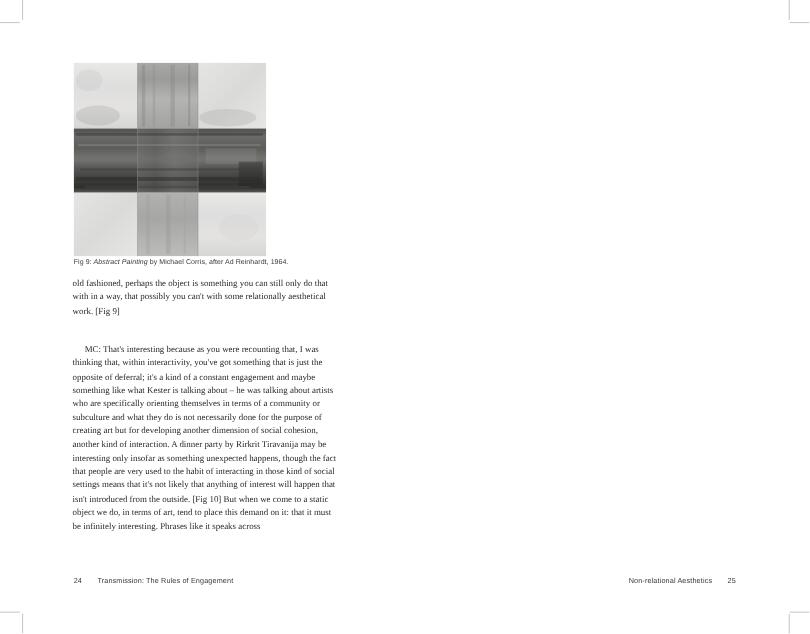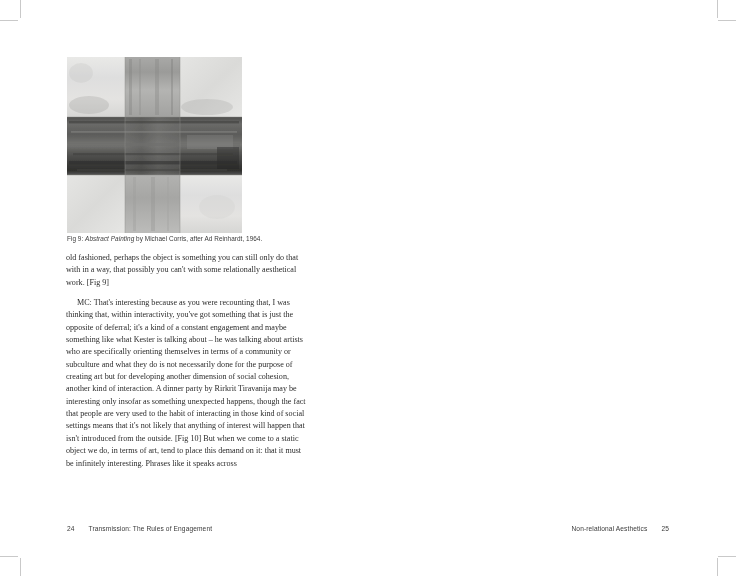--- a/index.html
+++ b/index.html
@@ -60,21 +60,21 @@
   .col-left {
     left: 66px;
     top: 252px;
     width: 242px;
   }
   .col p {
     margin: 0;
   }
   .col p.indent {
     text-indent: 11px;
-    margin-top: 8px;
+    margin-top: 23px;
   }
 
   
   .fig9 {
     position: absolute;
     left: 67px;
     top: 57px;
     width: 175px;
     height: 176px;
   }

